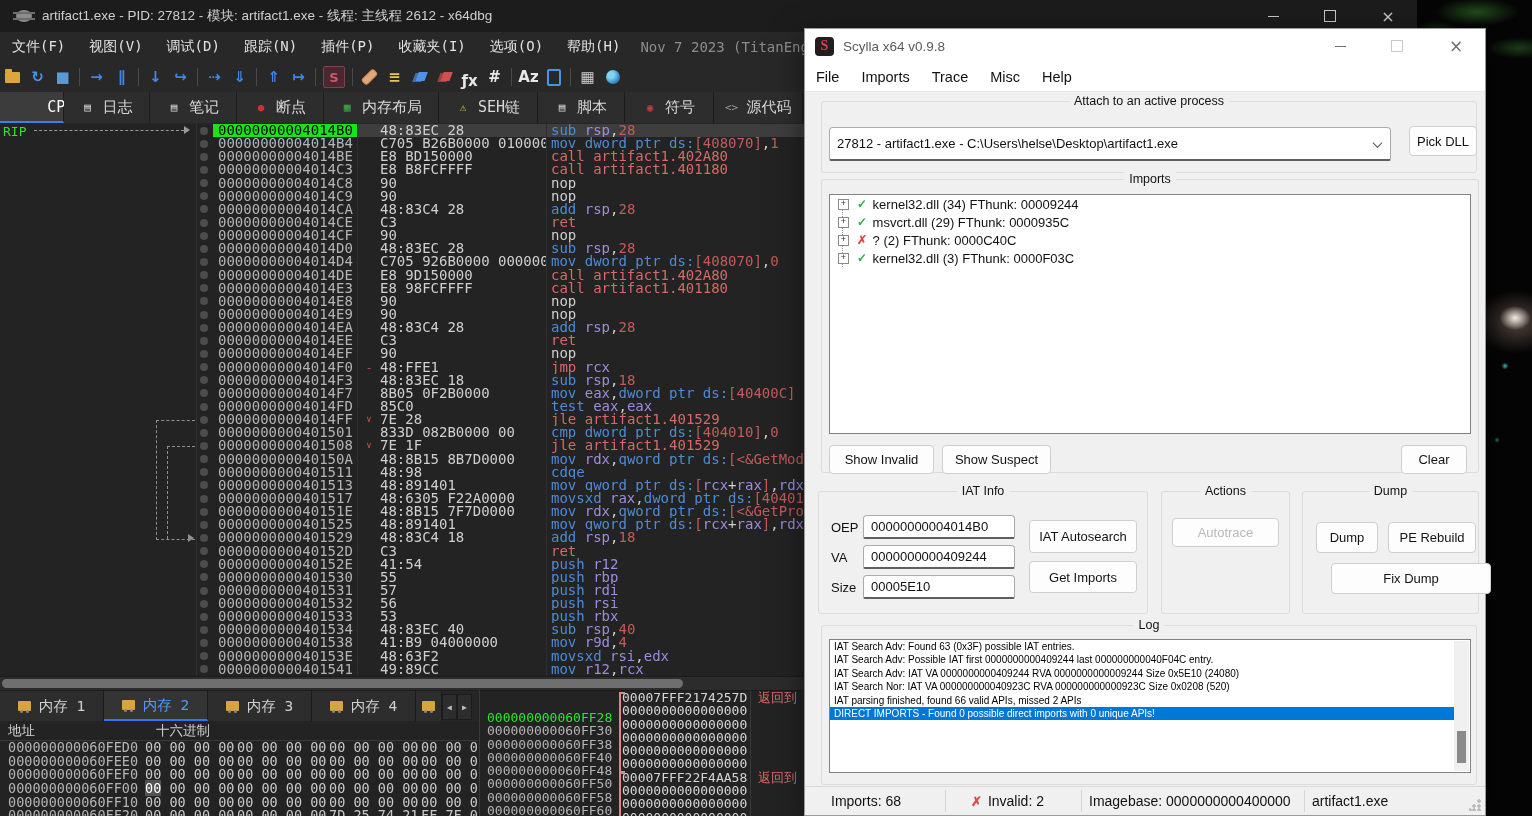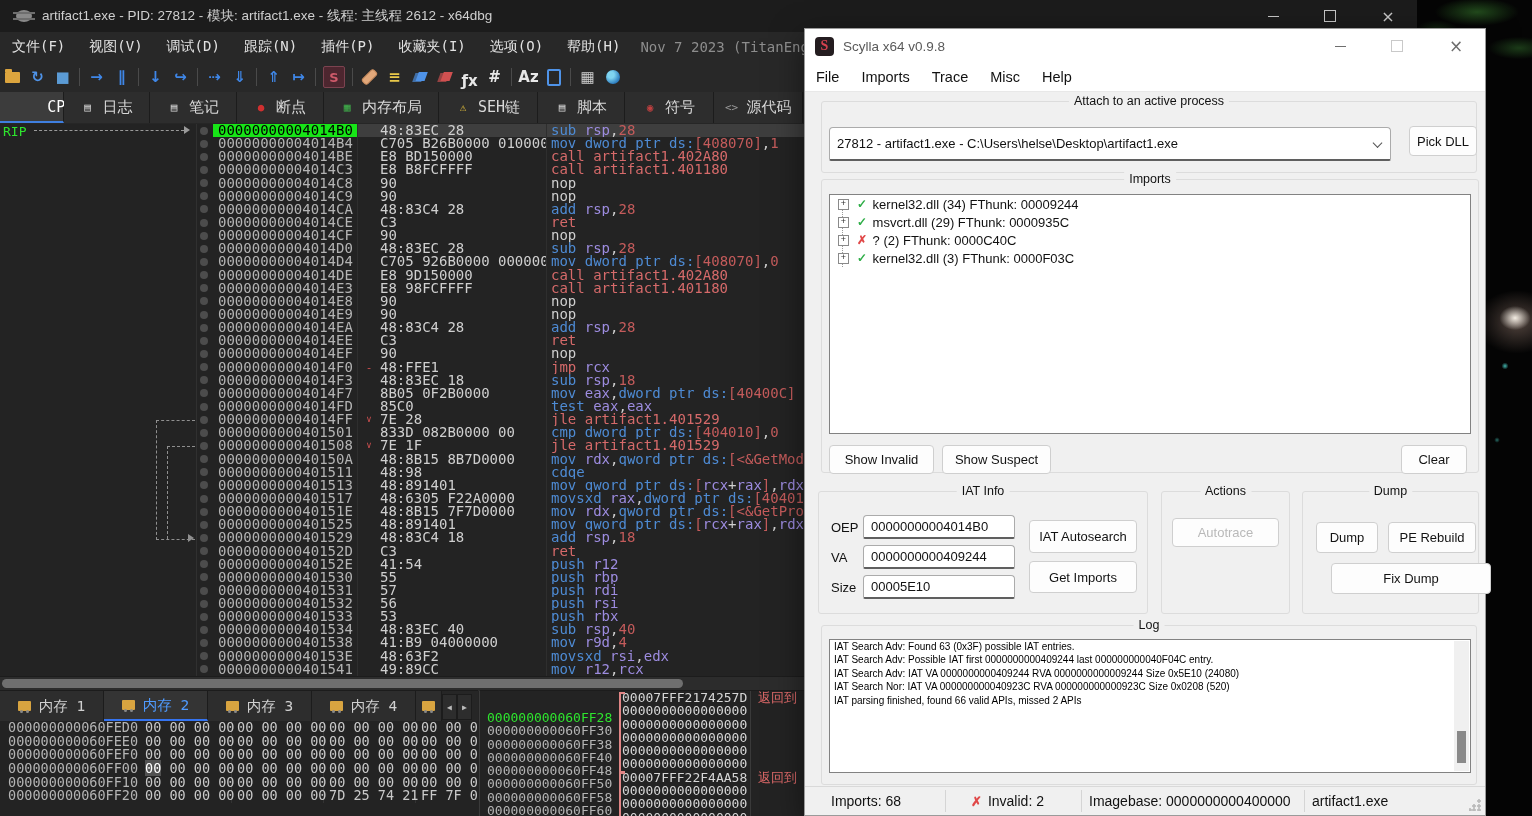--- a/index.html
+++ b/index.html
@@ -337,20 +337,24 @@
           <div class="dtab">
             <span class="dmemicon"></span>
             <span>内存 4</span>
           </div>
           <div class="dtab" style="width: 26px;">
             <span class="dmemicon"></span>
           </div>
           <div class="dtabarrow">◀</div>
           <div class="dtabarrow">▶</div>
         </div>
+      <div class="dhead">
+        <span class="h1">地址</span>
+        <span class="h2">十六进制</span>
+      </div>
       <div id="hexrows">
           <div class="hrow"><span class="ha">000000000060FED0</span><span class="hgrp"><b>00</b> <b>00</b> <b>00</b> <b>00</b></span><span class="hgrp"><b>00</b> <b>00</b> <b>00</b> <b>00</b></span><span class="hgrp"><b>00</b> <b>00</b> <b>00</b> <b>00</b></span><span class="hgrp"><b>00</b> <b>00</b> <b>00</b> </span></div>
           <div class="hrow"><span class="ha">000000000060FEE0</span><span class="hgrp"><b>00</b> <b>00</b> <b>00</b> <b>00</b></span><span class="hgrp"><b>00</b> <b>00</b> <b>00</b> <b>00</b></span><span class="hgrp"><b>00</b> <b>00</b> <b>00</b> <b>00</b></span><span class="hgrp"><b>00</b> <b>00</b> <b>00</b> </span></div>
           <div class="hrow"><span class="ha">000000000060FEF0</span><span class="hgrp"><b>00</b> <b>00</b> <b>00</b> <b>00</b></span><span class="hgrp"><b>00</b> <b>00</b> <b>00</b> <b>00</b></span><span class="hgrp"><b>00</b> <b>00</b> <b>00</b> <b>00</b></span><span class="hgrp"><b>00</b> <b>00</b> <b>00</b> </span></div>
           <div class="hrow"><span class="ha">000000000060FF00</span><span class="hgrp"><b class="cur">00</b> <b>00</b> <b>00</b> <b>00</b></span><span class="hgrp"><b>00</b> <b>00</b> <b>00</b> <b>00</b></span><span class="hgrp"><b>00</b> <b>00</b> <b>00</b> <b>00</b></span><span class="hgrp"><b>00</b> <b>00</b> <b>00</b> </span></div>
           <div class="hrow"><span class="ha">000000000060FF10</span><span class="hgrp"><b>00</b> <b>00</b> <b>00</b> <b>00</b></span><span class="hgrp"><b>00</b> <b>00</b> <b>00</b> <b>00</b></span><span class="hgrp"><b>00</b> <b>00</b> <b>00</b> <b>00</b></span><span class="hgrp"><b>00</b> <b>00</b> <b>00</b> </span></div>
           <div class="hrow"><span class="ha">000000000060FF20</span><span class="hgrp"><b>00</b> <b>00</b> <b>00</b> <b>00</b></span><span class="hgrp"><b>00</b> <b>00</b> <b>00</b> <b>00</b></span><span class="hgrp"><b>7D</b> <b>25</b> <b>74</b> <b>21</b></span><span class="hgrp"><b>FF</b> <b>7F</b> <b>00</b> </span></div>
         </div>
     </div>
 
@@ -443,20 +447,21 @@
 
     <div class="grp" style="left:16px;top:596px;width:654px;height:158px;">
       <span class="lbl">Log</span>
     </div>
     <div class="loglist" style="left:24px;top:610px;width:640px;height:132px;" id="loglist">
       <div class="logline" style="width: 620px;">IAT Search Adv: Found 63 (0x3F) possible IAT entries.</div>
         <div class="logline" style="width: 620px;">IAT Search Adv: Possible IAT first 0000000000409244 last 000000000040F04C entry.</div>
         <div class="logline" style="width: 620px;">IAT Search Adv: IAT VA 0000000000409244 RVA 0000000000009244 Size 0x5E10 (24080)</div>
         <div class="logline" style="width: 620px;">IAT Search Nor: IAT VA 000000000040923C RVA 000000000000923C Size 0x0208 (520)</div>
         <div class="logline" style="width: 620px;">IAT parsing finished, found 66 valid APIs, missed 2 APIs</div>
+        <div class="logline sel" style="width: 620px;">DIRECT IMPORTS - Found 0 possible direct imports with 0 unique APIs!</div>
         <div class="logsb">
           <div class="th" style="bottom:8px;"></div>
         </div>
     </div>
 
     <div class="sstatus">
       <span class="seg" style="left:26px;">Imports: 68</span>
       <span class="ssep" style="left:140px;"></span>
       <span class="seg" style="left:166px;">
           <span class="redx">✗</span>

